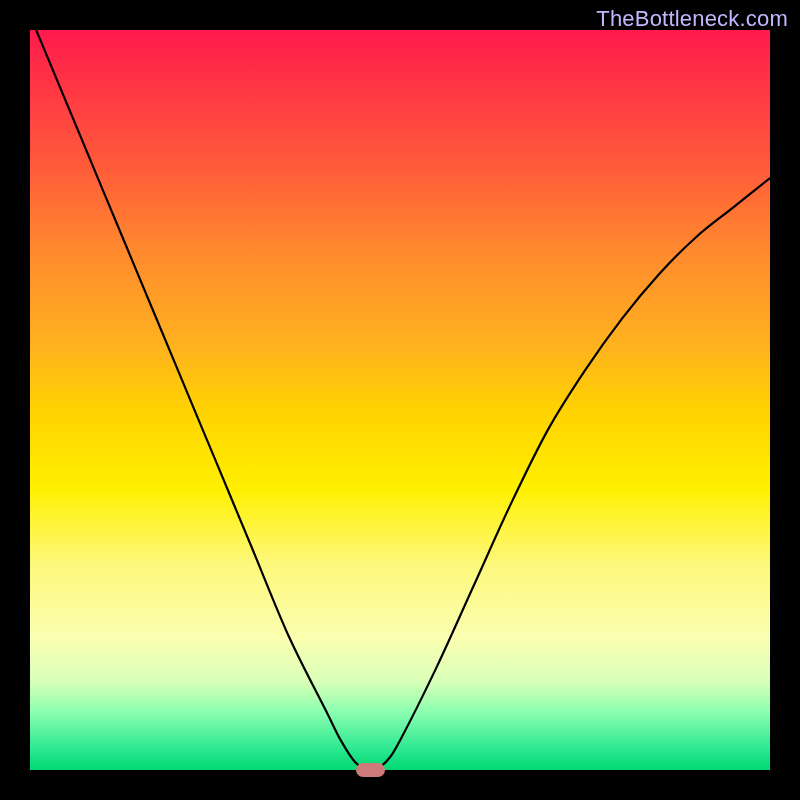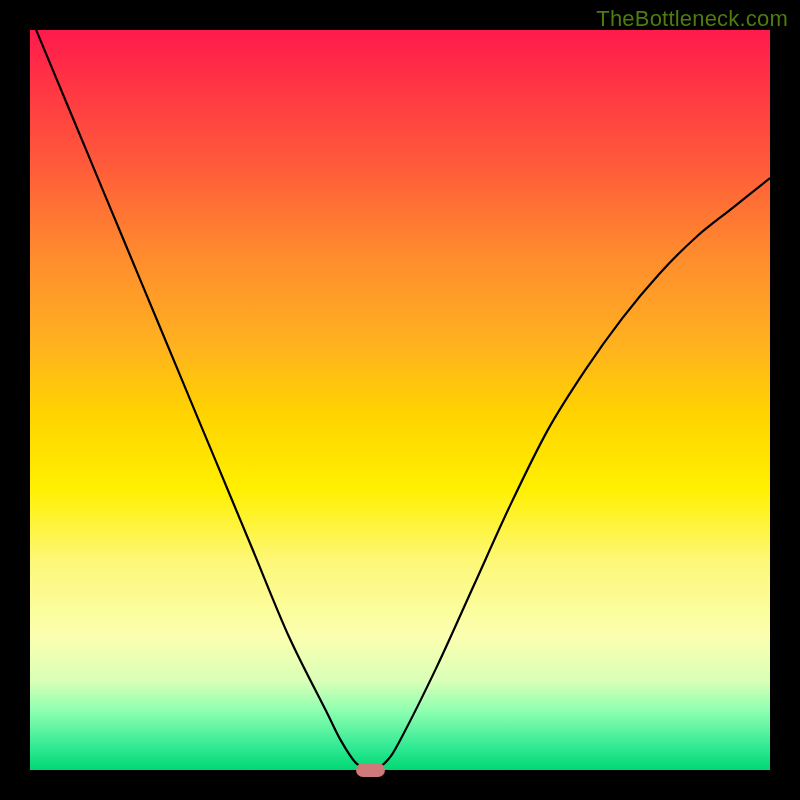--- a/index.html
+++ b/index.html
@@ -37,21 +37,21 @@
       #fbffb0 82%,
       #d9ffb8 88%,
       #8effb0 92%,
       #2fe992 97%,
       #00d872 100%);
   }
   .watermark {
     position: absolute;
     top: 6px;
     right: 12px;
-    color: #4d7c0f;
+    color: #c4b5fd;
     font-size: 22px;
     letter-spacing: 0.2px;
     user-select: none;
   }
   svg.curve {
     position: absolute;
     top: 0;
     left: 0;
     width: 740px;
     height: 740px;

